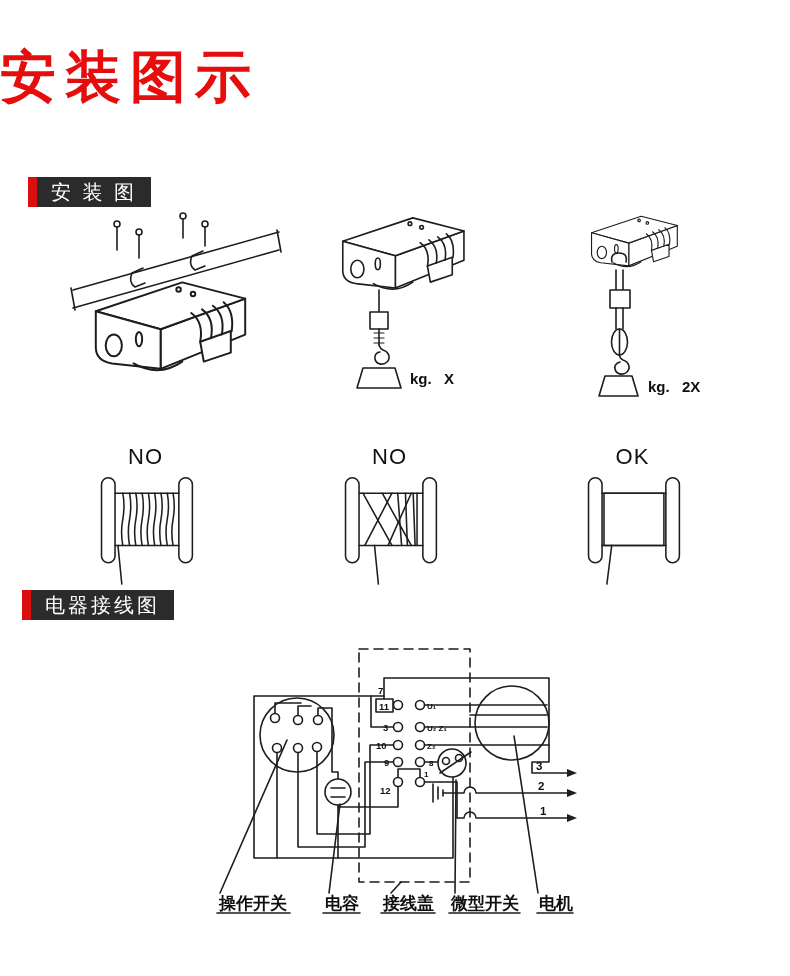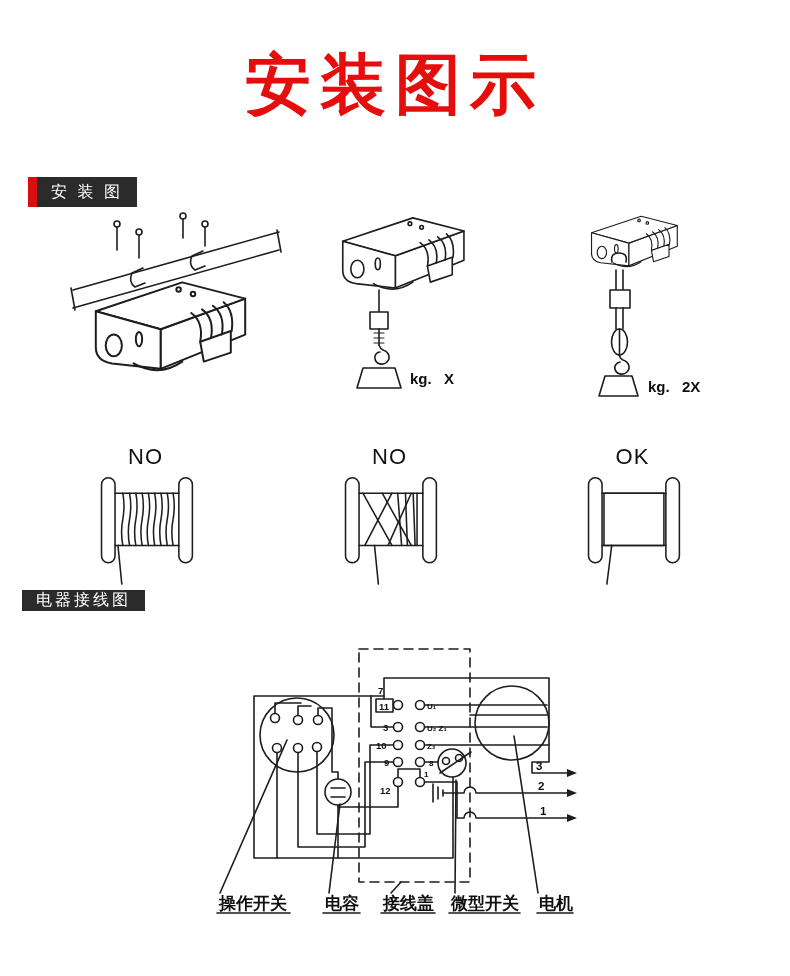--- a/index.html
+++ b/index.html
@@ -1,23 +1,23 @@
 <!DOCTYPE html>
 <html><head>
 <meta charset="utf-8">
 <style>
   html,body{margin:0;padding:0;background:#fff;}
   .page{position:relative;width:790px;height:976px;background:#ffffff;overflow:hidden;
         font-family:"Liberation Sans",sans-serif;}
-  .title{position:absolute;top:40px;left:0;right:0;text-align:center;
-         font-size:66px;font-weight:900;color:#e60d0d;letter-spacing:9px;font-family:Liberation Serif, serif;}
+  .title{position:absolute;top:40px;left:0;right:0;text-align:left;
+         font-size:56px;font-weight:900;color:#e60d0d;letter-spacing:9px;font-family:Liberation Serif, serif;}
   .sec-h{position:absolute;display:flex;height:30px;}
   .sec-h .red{width:9px;background:#d90f0f;}
-  .sec-h .bar{background:#2b2b2b;color:#ffffff;font-size:16px;font-weight:500;
-              letter-spacing:3px;padding:0 14px;display:flex;align-items:center;white-space:pre;}
+  .sec-h .bar{background:#2b2b2b;color:#ffffff;font-size:20px;font-weight:500;
+              letter-spacing:3px;padding:15px 14px;display:flex;align-items:center;white-space:pre;}
   .fig{position:absolute;width:115px;}
   .verdict{font-size:22px;font-weight:400;color:#111;text-align:center;letter-spacing:1px;height:26px;}
   .abs{position:absolute;}
   
   .lineart path,.lineart circle,.lineart rect,.lineart ellipse,.lineart line,.lineart polyline
     {stroke:#1d1d1d;fill:none;stroke-width:1.6;stroke-linecap:round;stroke-linejoin:round;}
   .lineart .fillw{fill:#ffffff;}
   .lineart .dashed{stroke-dasharray:9 6;}
   .lineart polygon{fill:#1d1d1d;stroke:none;}
   .lineart text{stroke:none;fill:#0f0f0f;font-family:"Liberation Sans",sans-serif;}
@@ -170,21 +170,21 @@
     <div class="verdict">OK</div>
     <svg class="lineart" width="115" height="116" viewBox="0 0 115 120">
       <rect x="12" y="8" width="14" height="88" rx="7" class="fillw"></rect>
       <rect x="92" y="8" width="14" height="88" rx="7" class="fillw"></rect>
       <path d="M26,24 H92 M26,78 H92"></path>
       <rect x="28" y="24" width="62" height="54" fill="url(#vh)"></rect>
       <path d="M36,78 L31,118"></path>
     </svg>
   </div>
 
-  <div class="sec-h" style="left:22px;top:590px;flex-direction:column;">
+  <div class="sec-h" style="left:22px;top:590px;">
     <span class="red"></span>
     <span class="bar">电器接线图</span>
   </div>
 
   <svg class="abs lineart" style="left:205px;top:622px;" width="395" height="300" viewBox="0 0 395 300">
 
     <path d="M179,74 H49 V236 H248 V155"></path>
 
     <path d="M179,77 V56 H344 V140 H327 V151 H362"></path>
     <polygon points="372,151 362,147 362,155"></polygon>

